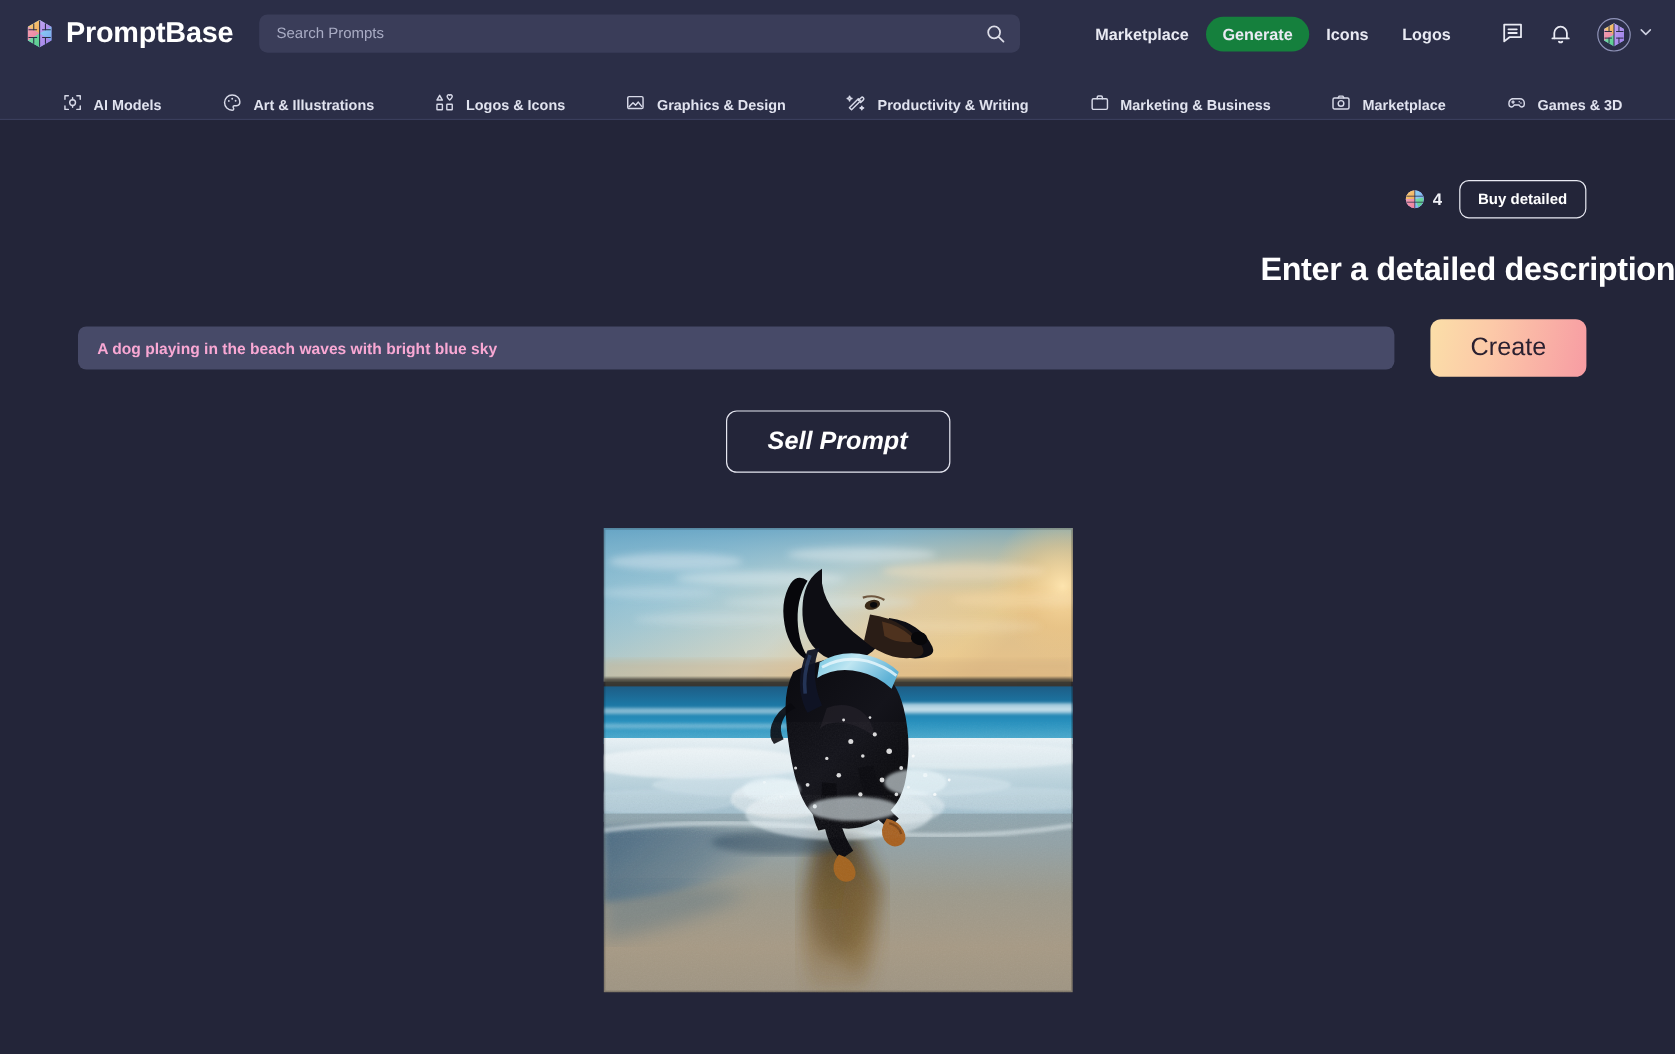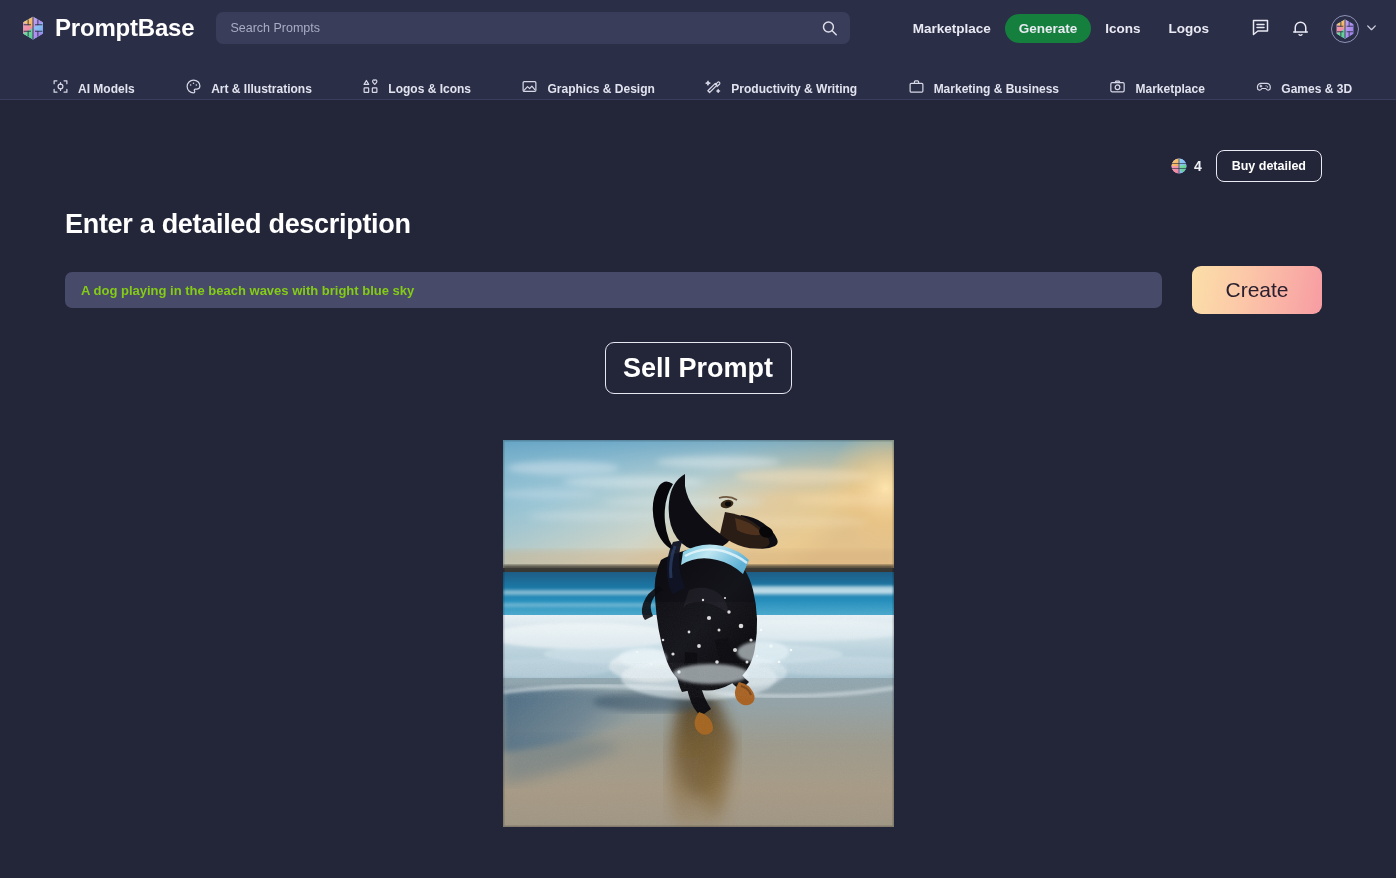--- a/index.html
+++ b/index.html
@@ -211,37 +211,38 @@
     padding: 8px 15px;
     cursor: pointer;
   }
 
   .page-title {
     font-size: 27px;
     font-weight: bold;
     color: #ffffff;
     margin: 20px 0 0 65px;
     letter-spacing: -0.3px;
+    text-align: right;
   }
 
   .prompt-row {
     display: flex;
     align-items: center;
     margin-top: 26px;
     padding: 0 74px 0 65px;
     gap: 30px;
   }
 
   .prompt-field {
     flex: 1 1 auto;
     height: 36px;
     background: #474a68;
     border: none;
     border-radius: 7px;
-    color: #84cc16;
+    color: #f9a8d4;
     font-family: "Liberation Sans", sans-serif;
     font-size: 13px;
     font-weight: bold;
     padding: 0 16px;
     outline: none;
   }
   .prompt-field::placeholder { color: #b9bcd2; }
 
   .create-btn {
     width: 130px;
@@ -263,23 +264,24 @@
     margin-top: 28px;
   }
   .sell-btn {
     width: 187px;
     height: 52px;
     border: 1.5px solid #e6e7f1;
     border-radius: 9px;
     background: transparent;
     color: #ffffff;
     font-family: "Liberation Sans", sans-serif;
-    font-size: 27px;
+    font-size: 21px;
     font-weight: bold;
     cursor: pointer;
+    font-style: italic;
   }
 
   
   .result-wrap {
     display: flex;
     justify-content: center;
     margin-top: 46px;
   }
   .result-img {
     width: 391px;

